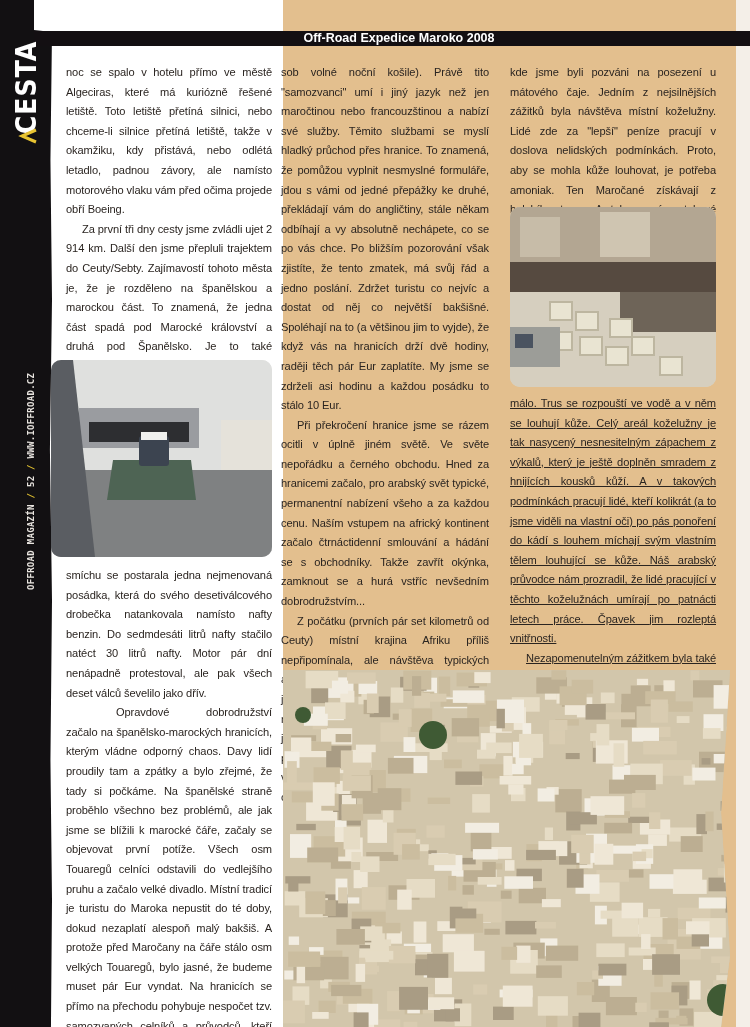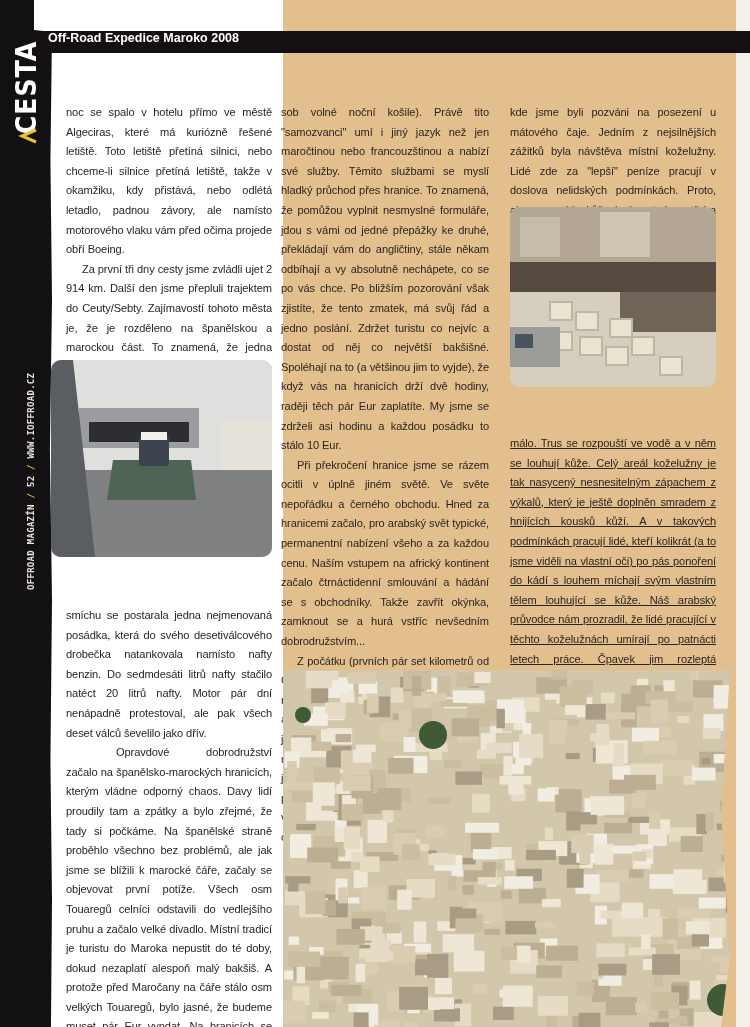--- a/index.html
+++ b/index.html
@@ -10,22 +10,22 @@
     color: #2a2420;
   }
   .tan-bg { position: absolute; left: 283px; top: 0; width: 467px; height: 1027px; background: #e3bf8e; }
   .tan-edge { position: absolute; right: 0; top: 0; width: 14px; height: 1027px; background: #f4efe8; }
   .left-strip {
     position: absolute; left: 0; top: 0; width: 52px; height: 1027px; background: #121012;
     clip-path: polygon(0 0, 34px 0, 34px 30px, 100% 32px, 97% 160px, 100% 300px, 96% 450px, 100% 600px, 97% 760px, 100% 900px, 98% 1027px, 0 1027px);
   }
   .top-white { position: absolute; left: 0; top: 0; width: 283px; height: 30px; background: #ffffff; }
   .header-bar {
-    position: absolute; left: 34px; top: 31px; width: 716px; height: 22px; background: #130f12;
-    color: #ffffff; font-size: 12.5px; line-height: 15px; padding-left: 14px; box-sizing: border-box; font-weight: bold;
+    position: absolute; left: 34px; top: 31px; width: 716px; height: 15px; background: #130f12;
+    color: #ffffff; font-size: 12.5px; line-height: 15px; padding-left: 14px; box-sizing: border-box; font-weight: bold; text-align: center;
   }
   .section-label {
     position: absolute; left: 9px; top: 50px; width: 36px; height: 75px;
     display: flex; align-items: center; justify-content: center;
   }
   .section-label span {
     display: block; transform: rotate(-90deg); color: #ffffff; font-weight: bold;
     font-family: "DejaVu Sans", sans-serif; font-size: 28px; letter-spacing: 1px; white-space: nowrap;
     transform-origin: center; font-stretch: condensed;
   }
@@ -35,21 +35,20 @@
   }
   .side-text span {
     position: absolute; left: 0; top: 0; transform: rotate(-90deg); transform-origin: 0 0;
     color: #e8e4df; font-size: 9px; white-space: nowrap; letter-spacing: 0.3px; font-weight: bold;
     font-family: "DejaVu Sans Mono", monospace;
   }
   .side-text .slash { color: #e0c030; }
   .col {
     position: absolute; font-size: 11.1px; line-height: 19.6px; text-align: justify;
     letter-spacing: -0.1px;
-    margin-top: 40px;
   }
   .col p { margin: 0; }
   .indent { text-indent: 16px; }
   .photo {
     position: absolute; border-radius: 10px; overflow: hidden;
   }
   .ferry { left: 51px; top: 360px; width: 221px; height: 197px; background: linear-gradient(#e4e4e2 0 25%, #8d8f92 25% 45%, #3e3f41 45% 55%, #7c7f80 55% 100%); }
   .tannery { left: 510px; top: 207px; width: 206px; height: 180px; background: linear-gradient(#b9ac99 0 28%, #5c5046 28% 45%, #d9d3c3 45% 100%); }
   .city { position: absolute; left: 283px; top: 670px; width: 447px; height: 357px; background: #cfc3a8; overflow: hidden;
     clip-path: polygon(0 0, 100% 0, 98% 40%, 100% 80%, 98% 100%, 0 100%); }
@@ -96,21 +95,21 @@
     <rect x="170" y="60" width="51" height="50" fill="#e5e2da"></rect>
     <rect x="0" y="110" width="221" height="87" fill="#7f8182"></rect>
     <polygon points="62,100 140,100 145,140 56,140" fill="#4e6454"></polygon>
     <rect x="88" y="76" width="30" height="30" rx="3" fill="#3c4450"></rect>
     <rect x="90" y="72" width="26" height="8" fill="#f0f0ee"></rect>
     <polygon points="0,0 22,0 44,197 0,197" fill="#5a5d62"></polygon>
   </svg>
 </div>
 
 <div class="col" style="left:66px; top:566px; width:206px;">
-  <p>smíchu se postarala jedna nejmenovaná posádka, která do svého desetiválcového drobečka natankovala namísto nafty benzin. Do sedmdesáti litrů nafty stačilo natéct 20 litrů nafty. Motor pár dní nenápadně protestoval, ale pak všech deset válců ševelilo jako dřív.</p>
+  <p>smíchu se postarala jedna nejmenovaná posádka, která do svého desetiválcového drobečka natankovala namísto nafty benzin. Do sedmdesáti litrů nafty stačilo natéct 30 litrů nafty. Motor pár dní nenápadně protestoval, ale pak všech deset válců ševelilo jako dřív.</p>
   <p style="text-indent:50px;">Opravdové dobrodružství začalo na španělsko-marockých hranicích, kterým vládne odporný chaos. Davy lidí proudily tam a zpátky a bylo zřejmé, že tady si počkáme. Na španělské straně proběhlo všechno bez problémů, ale jak jsme se blížili k marocké čáře, začaly se objevovat první potíže. Všech osm Touaregů celníci odstavili do vedlejšího pruhu a začalo velké divadlo. Místní tradicí je turistu do Maroka nepustit do té doby, dokud nezaplatí alespoň malý bakšiš. A protože před Maročany na čáře stálo osm velkých Touaregů, bylo jasné, že budeme muset pár Eur vyndat. Na hranicích se přímo na přechodu pohybuje nespočet tzv. samozvaných celníků a průvodců, kteří nemají žádnou uniformu, ale jsou jen tak v riflích, nebo dželábách (typické marocké pánské oblečení – něco na způ-</p>
 </div>
 
 <div class="col" style="left:281px; top:63px; width:208px;">
   <p>sob volné noční košile). Právě tito "samozvanci" umí i jiný jazyk než jen maročtinou nebo francouzštinou a nabízí své služby. Těmito službami se myslí hladký průchod přes hranice. To znamená, že pomůžou vyplnit nesmyslné formuláře, jdou s vámi od jedné přepážky ke druhé, překládají vám do angličtiny, stále někam odbíhají a vy absolutně nechápete, co se po vás chce. Po bližším pozorování však zjistíte, že tento zmatek, má svůj řád a jedno poslání. Zdržet turistu co nejvíc a dostat od něj co největší bakšišné. Spoléhají na to (a většinou jim to vyjde), že když vás na hranicích drží dvě hodiny, raději těch pár Eur zaplatíte. My jsme se zdrželi asi hodinu a každou posádku to stálo 10 Eur.</p>
   <p class="indent">Při překročení hranice jsme se rázem ocitli v úplně jiném světě. Ve světe nepořádku a černého obchodu. Hned za hranicemi začalo, pro arabský svět typické, permanentní nabízení všeho a za každou cenu. Naším vstupem na africký kontinent začalo čtrnáctidenní smlouvání a hádání se s obchodníky. Takže zavřít okýnka, zamknout se a hurá vstříc nevšedním dobrodružstvím...</p>
   <p class="indent">Z počátku (prvních pár set kilometrů od Ceuty) místní krajina Afriku příliš nepřipomínala, ale návštěva typických arabských měst nám to vynahradila. Kdo ještě nenavštívil něco podobného jako je medína (starobylé centrum města), neví jak vypadá středověk. Ve Fésu jsme podnikli exkurzi po starobylé medině včetně návštěvy některých bohatších obchodů s koberci, dželábami a sárím,</p>
 </div>
 
 <div class="col" style="left:510px; top:63px; width:206px;">

